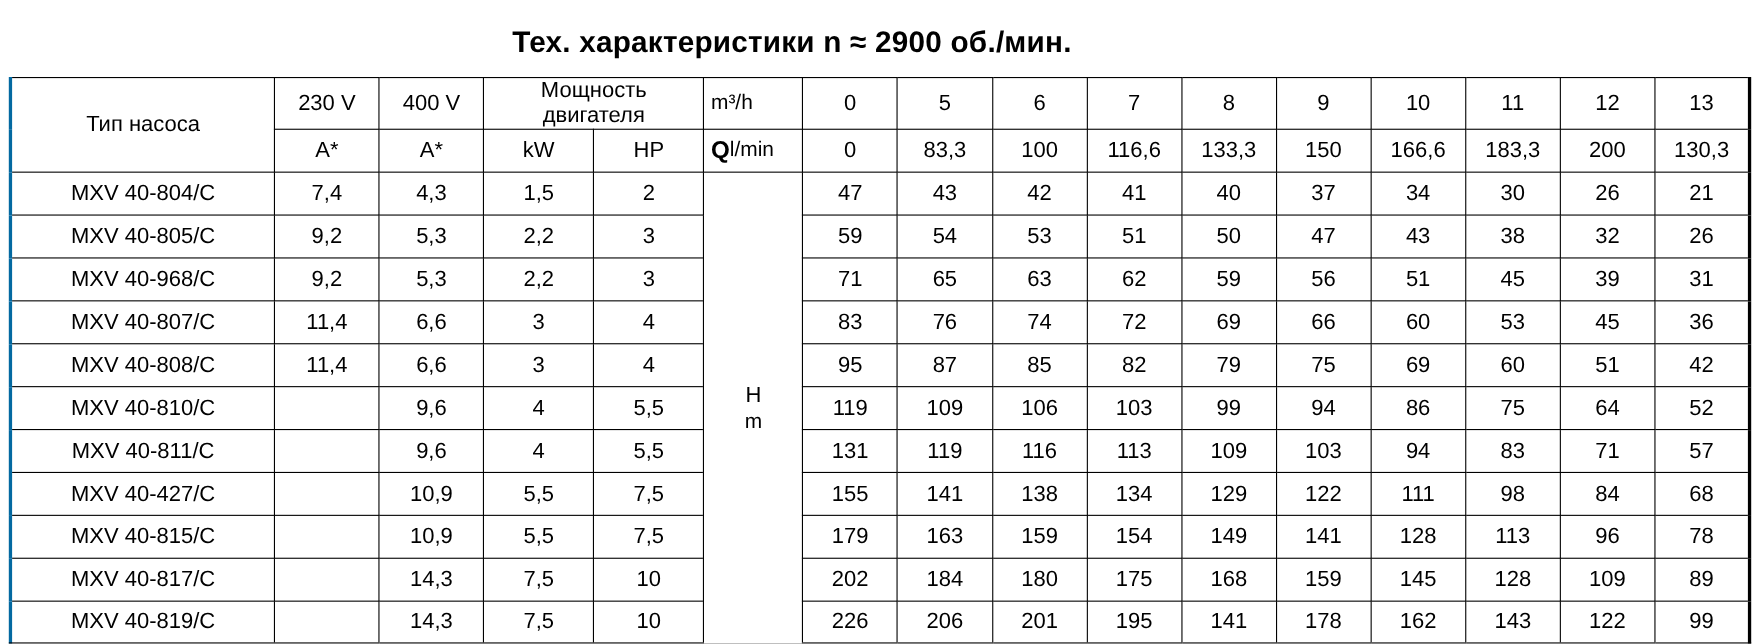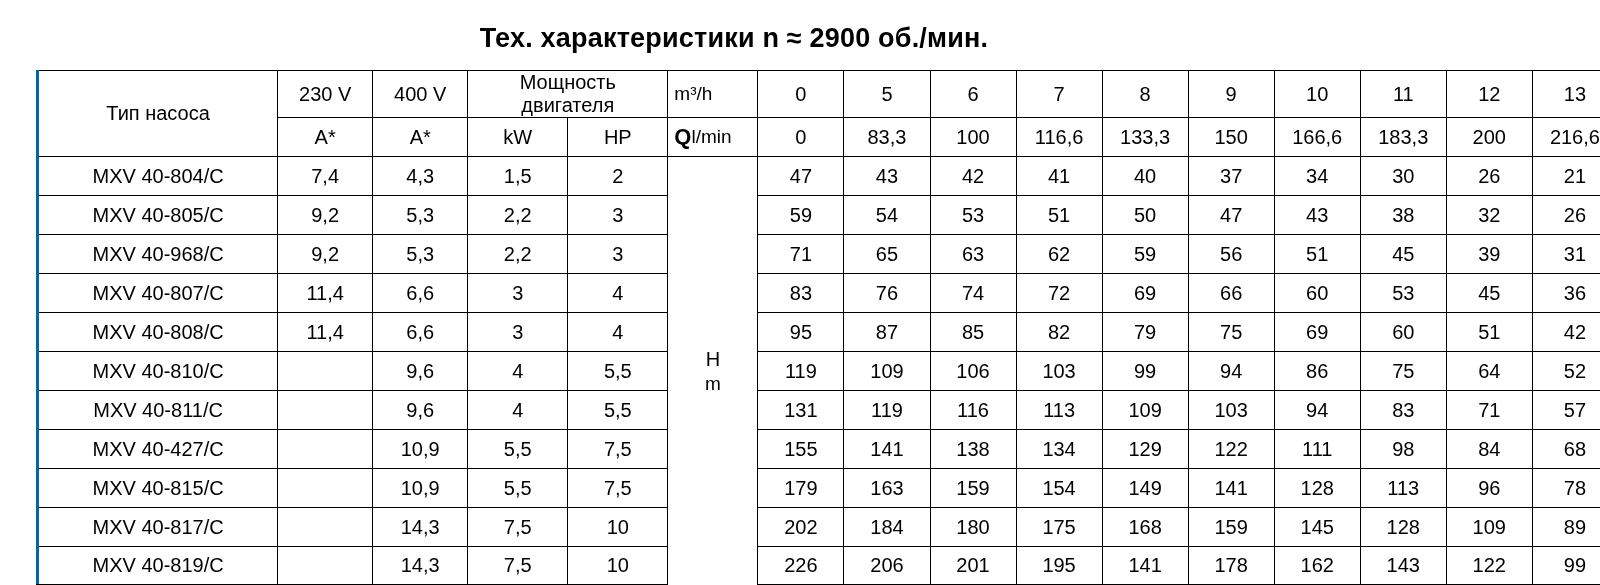--- a/index.html
+++ b/index.html
@@ -12,21 +12,20 @@
     height: 585px;
     font-family: "Liberation Sans", sans-serif;
     color: #000000;
     overflow: hidden;
   }
   .page {
     position: relative;
     width: 1440px;
     height: 585px;
     box-sizing: border-box;
-    padding-left: 28px;
   }
   .title {
     text-align: center;
     font-size: 27px;
     font-weight: bold;
     padding-top: 23px;
     padding-bottom: 16px;
     letter-spacing: 0.2px;
   }
   table.specs {
@@ -158,21 +157,21 @@
         </td>
         <td>0</td>
         <td>83,3</td>
         <td>100</td>
         <td>116,6</td>
         <td>133,3</td>
         <td>150</td>
         <td>166,6</td>
         <td>183,3</td>
         <td>200</td>
-        <td class="edge-right">216,6</td>
+        <td class="edge-right">130,3</td>
       </tr>
 
       <tr>
         <td class="edge-left name-cell">MXV 40-804/C</td>
         <td>7,4</td>
         <td>4,3</td>
         <td>1,5</td>
         <td>2</td>
         <td class="h-cell" rowspan="11">
           <div>H</div>

